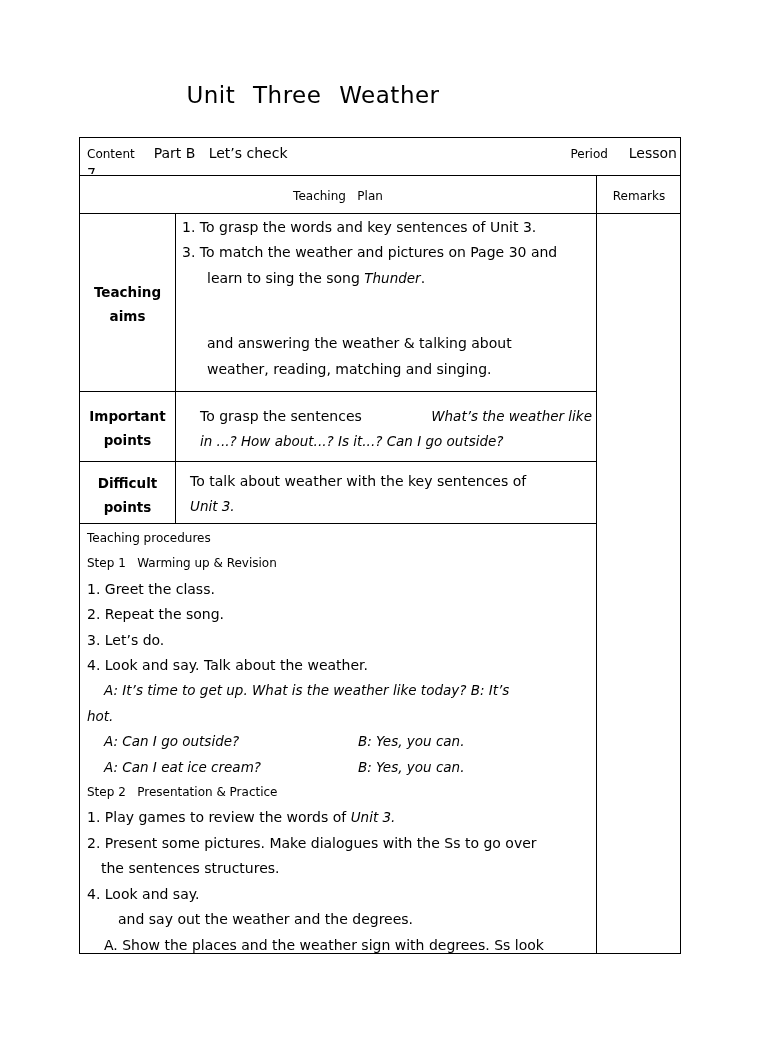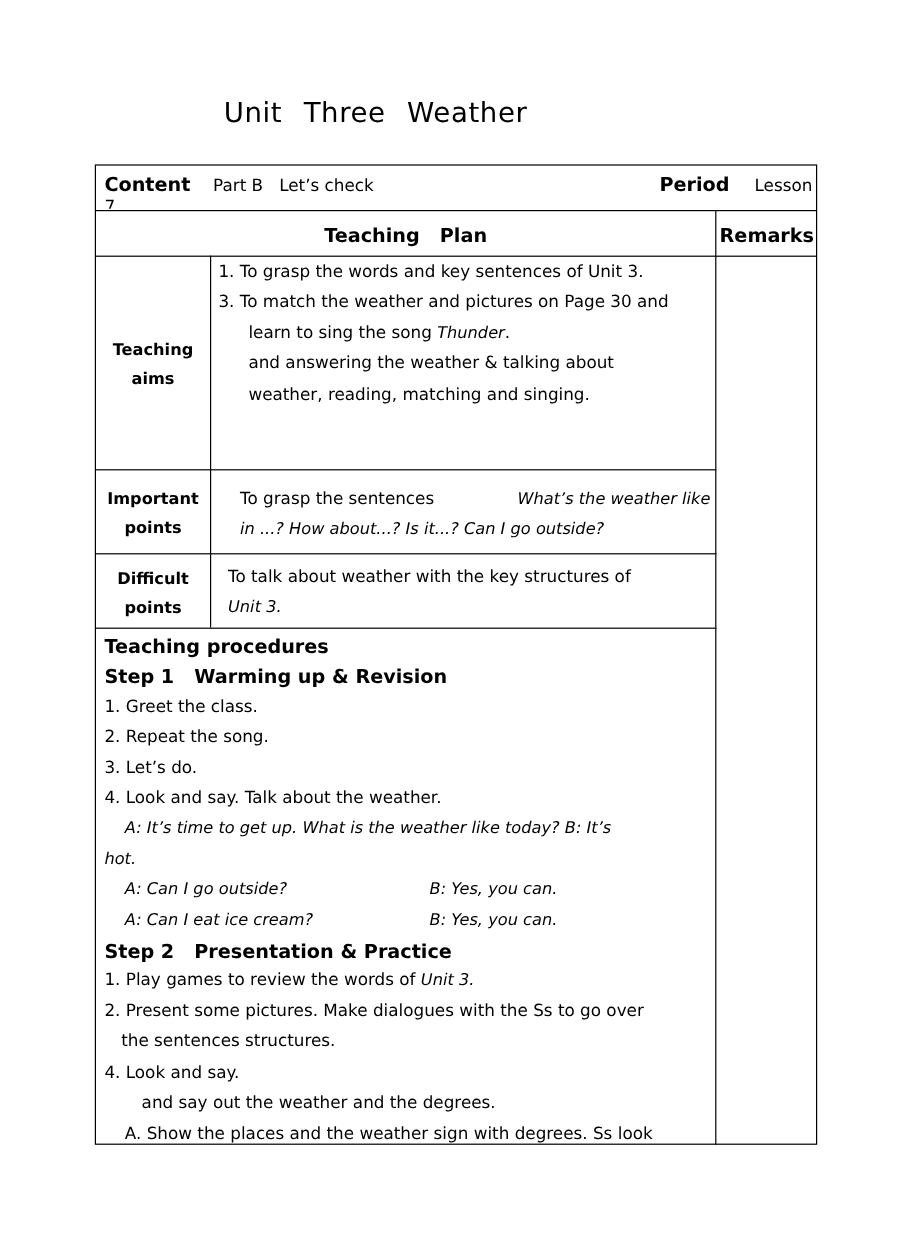--- a/index.html
+++ b/index.html
@@ -12,21 +12,21 @@
     font-size: 23px; letter-spacing: 0.5px; word-spacing: 10px;
   }
   .sheet {
     position: absolute; left: 79px; top: 137px; width: 602px; height: 817px;
     border: 1.5px solid #000; box-sizing: border-box;
   }
   .abs { position: absolute; box-sizing: border-box; }
   .hline { position: absolute; height: 0; border-top: 1.5px solid #000; }
   .vline { position: absolute; width: 0; border-left: 1.5px solid #000; }
   .txt { font-size: 14px; line-height: 25.4px; white-space: nowrap; }
-  .b { font-weight: bold; font-size: 16px; }
+  .b { font-weight: normal; font-size: 12px; }
   .i { font-style: italic; font-family: "DejaVu Sans", sans-serif; font-size: 13.5px; }
   .lbl { text-align: center; font-weight: bold; font-size: 13.5px; line-height: 24px; }
   .just { display: flex; justify-content: space-between; }
 </style>
 </head>
 <body>
 
 <div class="title">Unit Three   Weather</div>
 
 <div class="sheet">
@@ -60,42 +60,42 @@
     <div>Teaching</div>
     <div>aims</div>
   </div>
   <div class="abs txt" style="left:102px;top:77px;width:410px;">
     <div>1. To grasp the words and key sentences of Unit 3.</div>
     <div>3. To match the weather and pictures on Page 30 and</div>
     <div style="padding-left:25px;">
       <span>learn to sing the song</span>
       <span class="i">Thunder</span><span>.</span>
     </div>
-    <div class="just" style="padding-left:25px;">and answering the weather &amp; talking about</div>
+    <div class="just" style="padding-left:25px;margin-top:40px;">and answering the weather &amp; talking about</div>
     <div style="padding-left:25px;">weather, reading, matching and singing.</div>
   </div>
 
   <div class="abs lbl" style="left:0;top:266px;width:95px;">
     <div>Important</div>
     <div>points</div>
   </div>
   <div class="abs txt" style="left:102px;top:266px;width:410px;">
     <div style="display:flex;justify-content:space-between;padding-left:18px;">
       <span>To grasp the sentences</span>
       <span class="i">What’s the weather like</span>
     </div>
     <div class="i" style="padding-left:18px;">in ...? How about...? Is it...? Can I go outside?</div>
   </div>
 
   <div class="abs lbl" style="left:0;top:333px;width:95px;">
     <div>Difficult</div>
     <div>points</div>
   </div>
   <div class="abs txt" style="left:110px;top:331px;width:400px;">
-    <div>To talk about weather with the key structures of</div>
+    <div>To talk about weather with the key sentences of</div>
     <div class="i">Unit 3.</div>
   </div>
 
   <div class="abs txt" style="left:7px;top:388px;width:503px;">
     <div class="b">Teaching procedures</div>
     <div class="b" style="white-space:pre;">Step 1   Warming up &amp; Revision</div>
     <div>1. Greet the class.</div>
     <div>2. Repeat the song.</div>
     <div>3. Let’s do.</div>
     <div>4. Look and say. Talk about the weather.</div>

